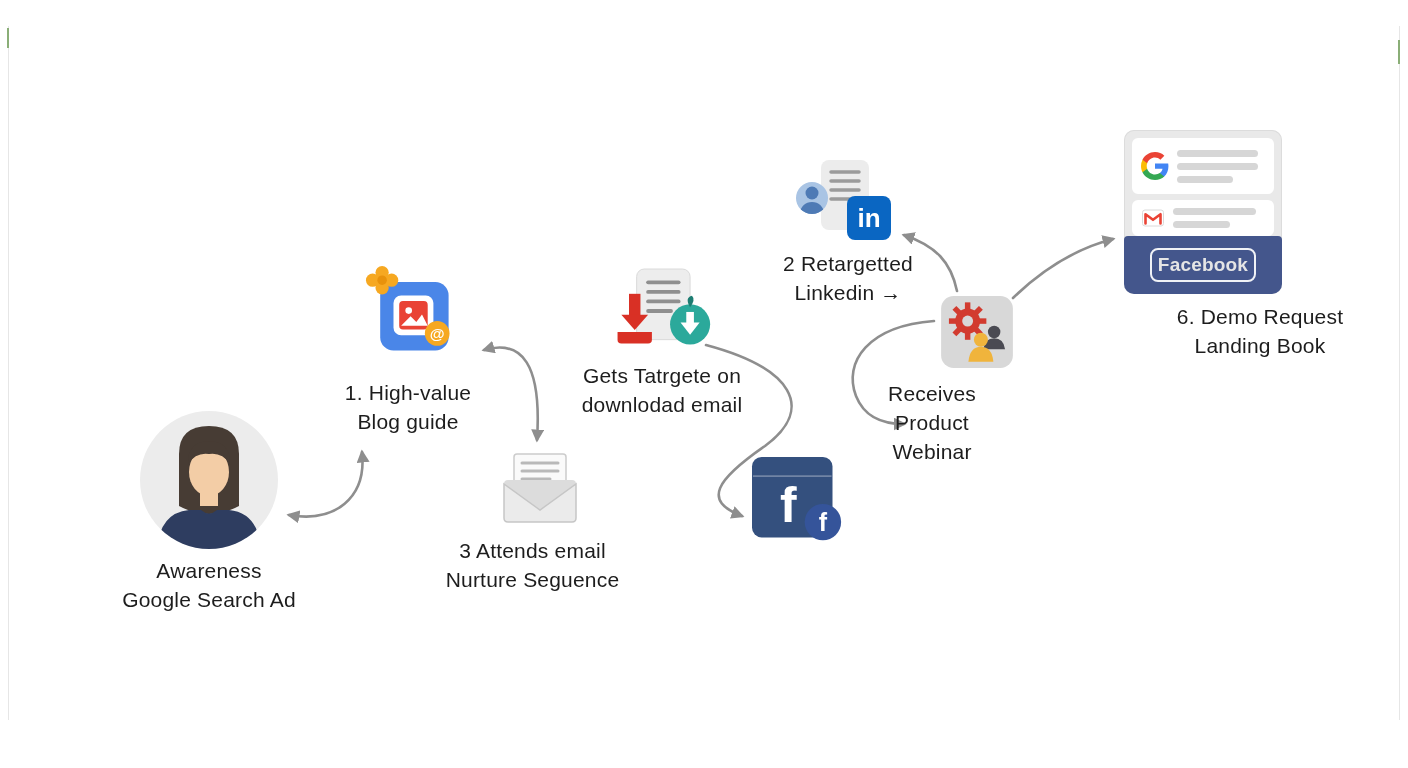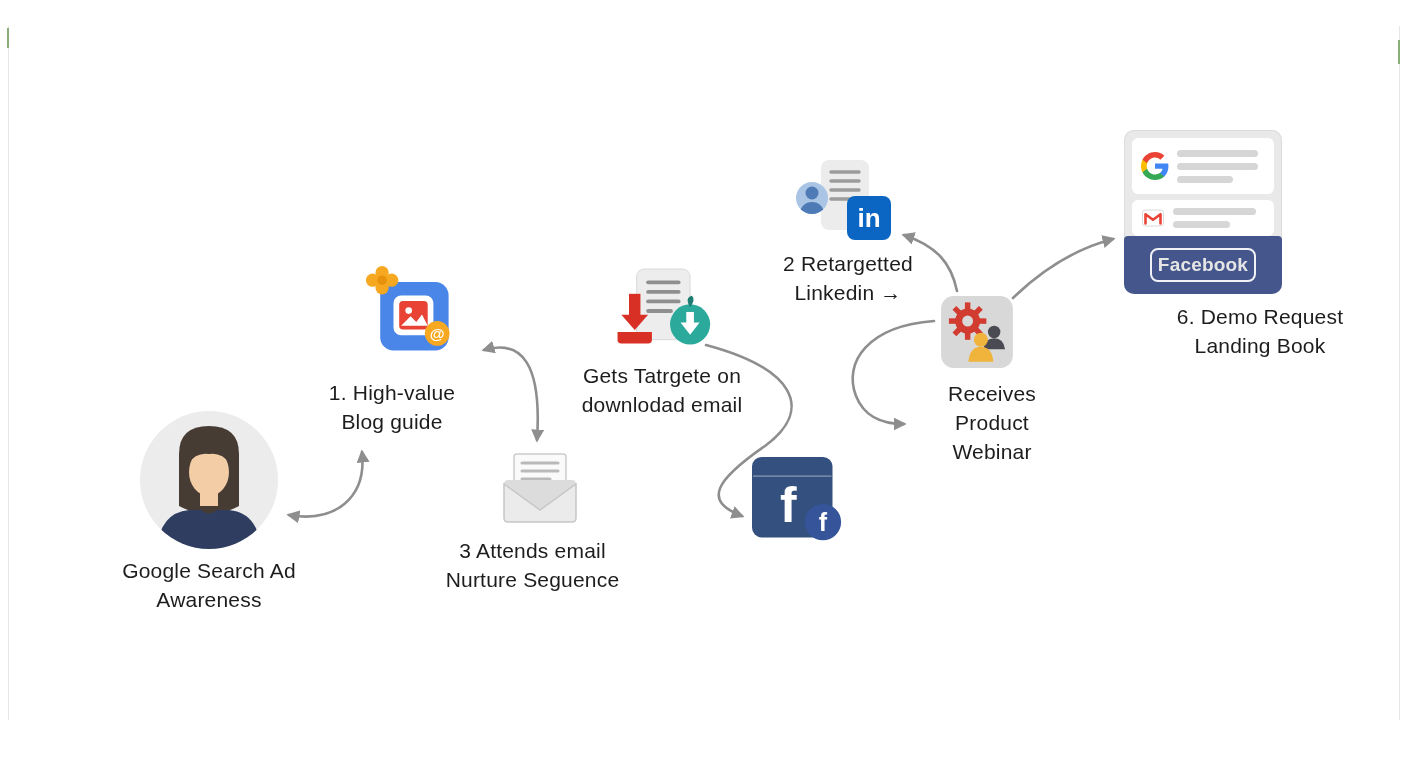--- a/index.html
+++ b/index.html
@@ -55,41 +55,41 @@
     <circle cx="70" cy="70" r="69" fill="#ececec"></circle>
     <g clip-path="url(#avc)">
       <path d="M40 96 L40 44 Q40 16 70 16 Q100 16 100 44 L100 96 Q85 104 70 104 Q55 104 40 96 Z" fill="#473c34"></path>
       <ellipse cx="70" cy="62" rx="20" ry="24" fill="#f3cda6"></ellipse>
       <rect x="61" y="80" width="18" height="16" fill="#f3cda6"></rect>
       <path d="M49 54 Q48 32 70 31 Q92 32 91 54 Q83 42 70 44 Q57 42 49 54 Z" fill="#473c34"></path>
       <path d="M18 141 Q20 103 50 100 L62 100 Q70 107 78 100 L90 100 Q120 103 122 141 Z" fill="#2e3d60"></path>
     </g>
   </svg>
   <div class="label" style="left:89px;top:556px;width:240px">
+    <div>Awareness</div>
     <div>Google Search Ad</div>
-    <div>Awareness</div>
   </div>
 
   <svg class="icon" style="left:365px;top:265px" width="95" height="95" viewBox="0 0 100 100">
     <rect x="16" y="18" width="72" height="72" rx="14" fill="#4a86e8"></rect>
     <rect x="30" y="32" width="42" height="42" rx="8" fill="#ffffff"></rect>
     <rect x="36" y="38" width="30" height="30" rx="4" fill="#e94335"></rect>
     <circle cx="46" cy="48" r="3.5" fill="#ffffff"></circle>
     <path d="M38 64 L48 54 L54 60 L60 52 L66 64 Z" fill="#ffffff"></path>
     <g fill="#f6a821">
       <circle cx="18" cy="8" r="7"></circle>
       <circle cx="8" cy="16" r="7"></circle>
       <circle cx="28" cy="16" r="7"></circle>
       <circle cx="18" cy="24" r="7"></circle>
     </g>
     <circle cx="18" cy="16" r="5" fill="#e8920c"></circle>
     <circle cx="76" cy="72" r="13" fill="#f6a821"></circle>
     <text x="76" y="78" text-anchor="middle" font-size="16" font-weight="bold" fill="#ffffff" font-family="Liberation Sans, sans-serif">@</text>
   </svg>
-  <div class="label" style="left:302px;top:378px;width:180px">
+  <div class="label" style="left:318px;top:378px;width:180px">
     <div>1. High-value</div>
     <div>Blog guide</div>
   </div>
 
   <svg class="icon" style="left:500px;top:450px" width="80" height="75" viewBox="0 0 80 75">
     <rect x="14" y="4" width="52" height="42" rx="3" fill="#fafafa" stroke="#cccccc" stroke-width="1.5"></rect>
     <g stroke="#b9b9b9" stroke-width="3" stroke-linecap="round">
       <line x1="22" y1="13" x2="58" y2="13"></line>
       <line x1="22" y1="21" x2="58" y2="21"></line>
       <line x1="22" y1="29" x2="50" y2="29"></line>
@@ -177,21 +177,21 @@
     <circle cx="38" cy="36" r="7" fill="#d8d8d8"></circle>
     <g fill="#4a4a52">
       <circle cx="72" cy="50" r="8"></circle>
       <path d="M58 72 Q60 58 72 58 Q84 58 86 72 Z"></path>
     </g>
     <g fill="#f0b43c">
       <circle cx="55" cy="60" r="9"></circle>
       <path d="M39 88 Q41 69 55 69 Q69 69 71 88 Z"></path>
     </g>
   </svg>
-  <div class="label" style="left:922px;top:379px;width:140px">
+  <div class="label" style="left:862px;top:379px;width:140px">
     <div>Receives</div>
     <div>Product</div>
     <div>Webinar</div>
   </div>
 
   <div class="landing-card">
     <div class="lp-card first">
       <svg width="28" height="28" viewBox="0 0 24 24">
         <path fill="#4285F4" d="M23.52 12.27c0-.85-.08-1.67-.22-2.45H12v4.64h6.46c-.28 1.5-1.13 2.77-2.4 3.62v3.01h3.88c2.27-2.09 3.58-5.17 3.58-8.82z"></path>
         <path fill="#34A853" d="M12 24c3.24 0 5.96-1.07 7.94-2.91l-3.88-3.01c-1.08.72-2.45 1.15-4.06 1.15-3.13 0-5.78-2.11-6.72-4.95H1.27v3.11C3.25 21.31 7.31 24 12 24z"></path>

